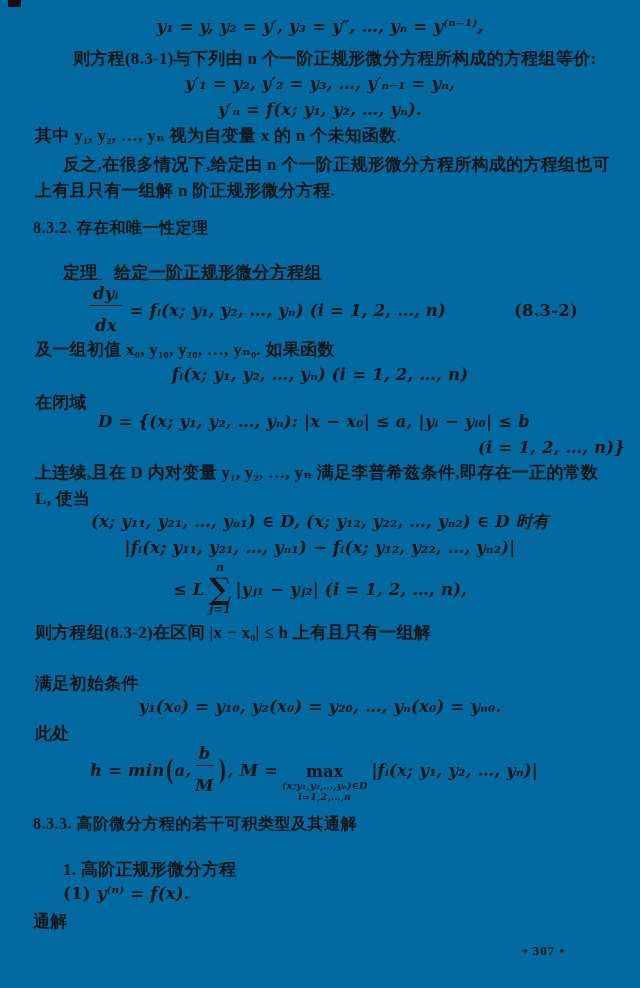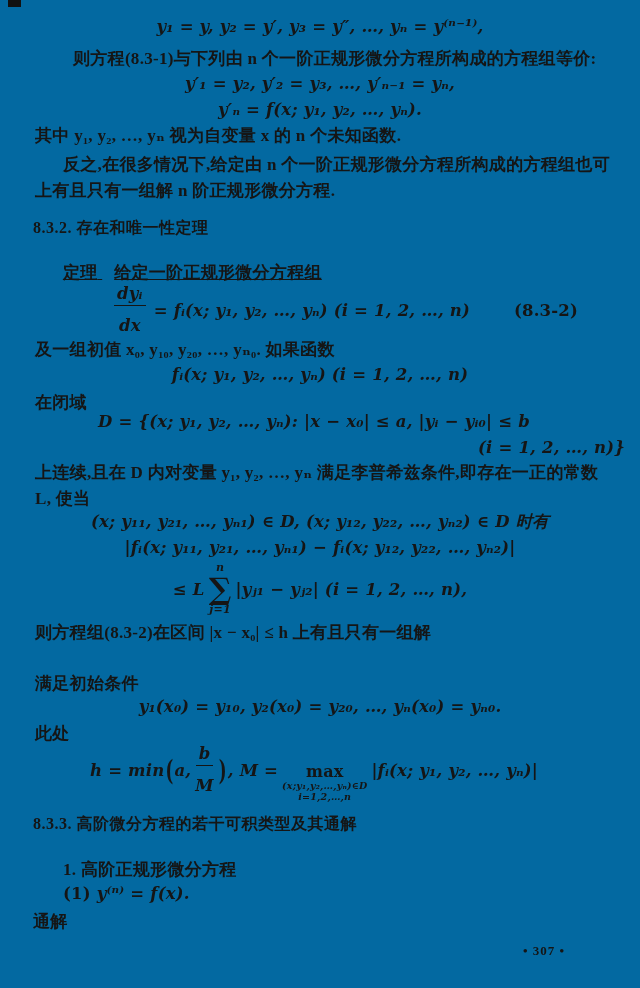--- a/index.html
+++ b/index.html
@@ -11,21 +11,21 @@
     color:#151515;
     font-family:"Liberation Serif","DejaVu Serif",serif;
   }
   .b{position:absolute;white-space:nowrap;}
   .zh{font-size:17px;letter-spacing:.3px;font-weight:600;}
   .m{font-family:"DejaVu Serif","DejaVu Sans",serif;font-style:italic;font-size:16.5px;font-weight:600;letter-spacing:.2px;}
   .c{left:0;right:0;text-align:center;}
   .h{font-size:16px;font-weight:700;letter-spacing:.5px;}
   .bold{font-weight:800;}
   
-  .frac{display:inline-flex;flex-direction:column;align-items:center;vertical-align:middle;line-height:1.15;margin-left:24px;}
+  .frac{display:inline-flex;flex-direction:column;align-items:center;vertical-align:middle;line-height:1.15;}
   .frac .num{border-bottom:1.6px solid #151515;padding:0 3px 1px 3px;}
   .frac .den{padding-top:11px;}
   
   .eqrow{display:flex;align-items:center;}
   
   .bigop{display:inline-flex;flex-direction:column;align-items:center;line-height:1;margin:0 4px;}
   .op-top,.op-bot{font-size:11px;line-height:1.1;}
   .op-sym{font-size:30px;font-style:normal;line-height:1;}
   
   .maxop{display:inline-flex;flex-direction:column;align-items:center;line-height:1.15;transform:translateY(13px);margin:0 4px;text-align:center;}

